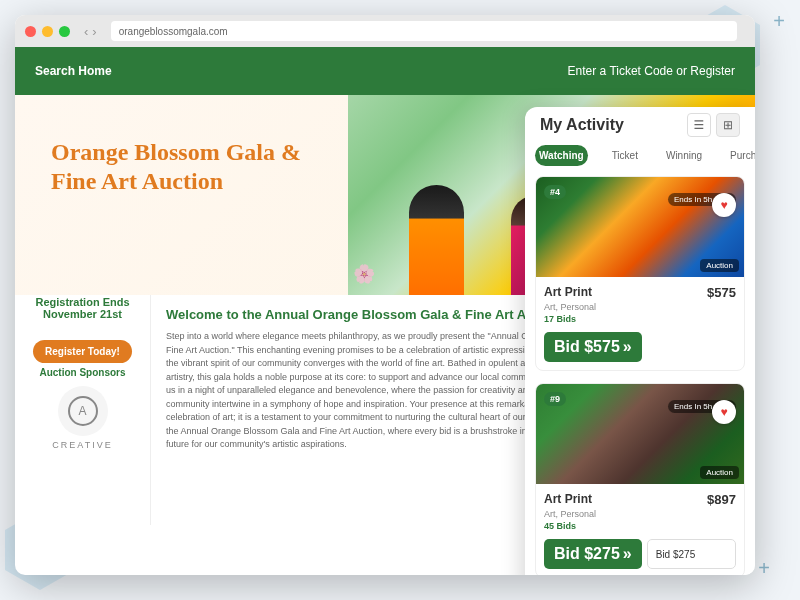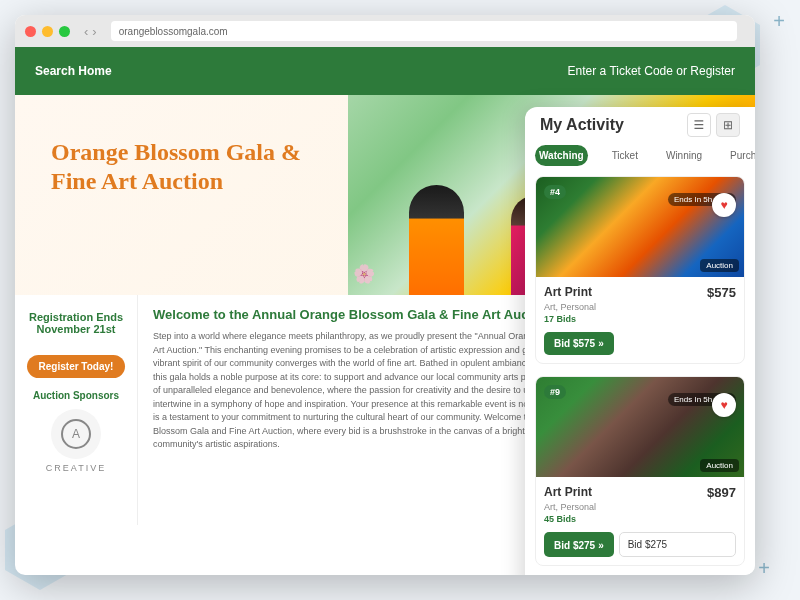--- a/index.html
+++ b/index.html
@@ -144,28 +144,28 @@
 
     
     .content-section {
       background: #fff;
       display: flex;
       height: 230px;
       overflow: hidden;
     }
 
     .sidebar-left {
-      width: 123px;
+      width: 136px;
       background: #fff;
-      padding: 16px 10px;
+      padding: 1px 10px;
       border-right: 1px solid #eee;
       display: flex;
       flex-direction: column;
       align-items: center;
-      gap: 12px;
+      gap: 4px;
     }
 
     .reg-box {
       text-align: center;
     }
 
     .reg-ends {
       color: #2d7a3a;
       font-size: 11px;
       font-weight: bold;
@@ -454,21 +454,21 @@
       display: flex;
       gap: 5px;
     }
 
     .bid-primary-btn {
       background: #2d7a3a;
       color: #fff;
       border: none;
       border-radius: 5px;
       padding: 6px 10px;
-      font-size: 10px;
+      font-size: 16px;
       font-weight: bold;
       cursor: pointer;
       display: flex;
       align-items: flex-end;
       gap: 3px;
     }
 
     .bid-secondary-btn {
       border: 1px solid #ddd;
       background: #fff;

